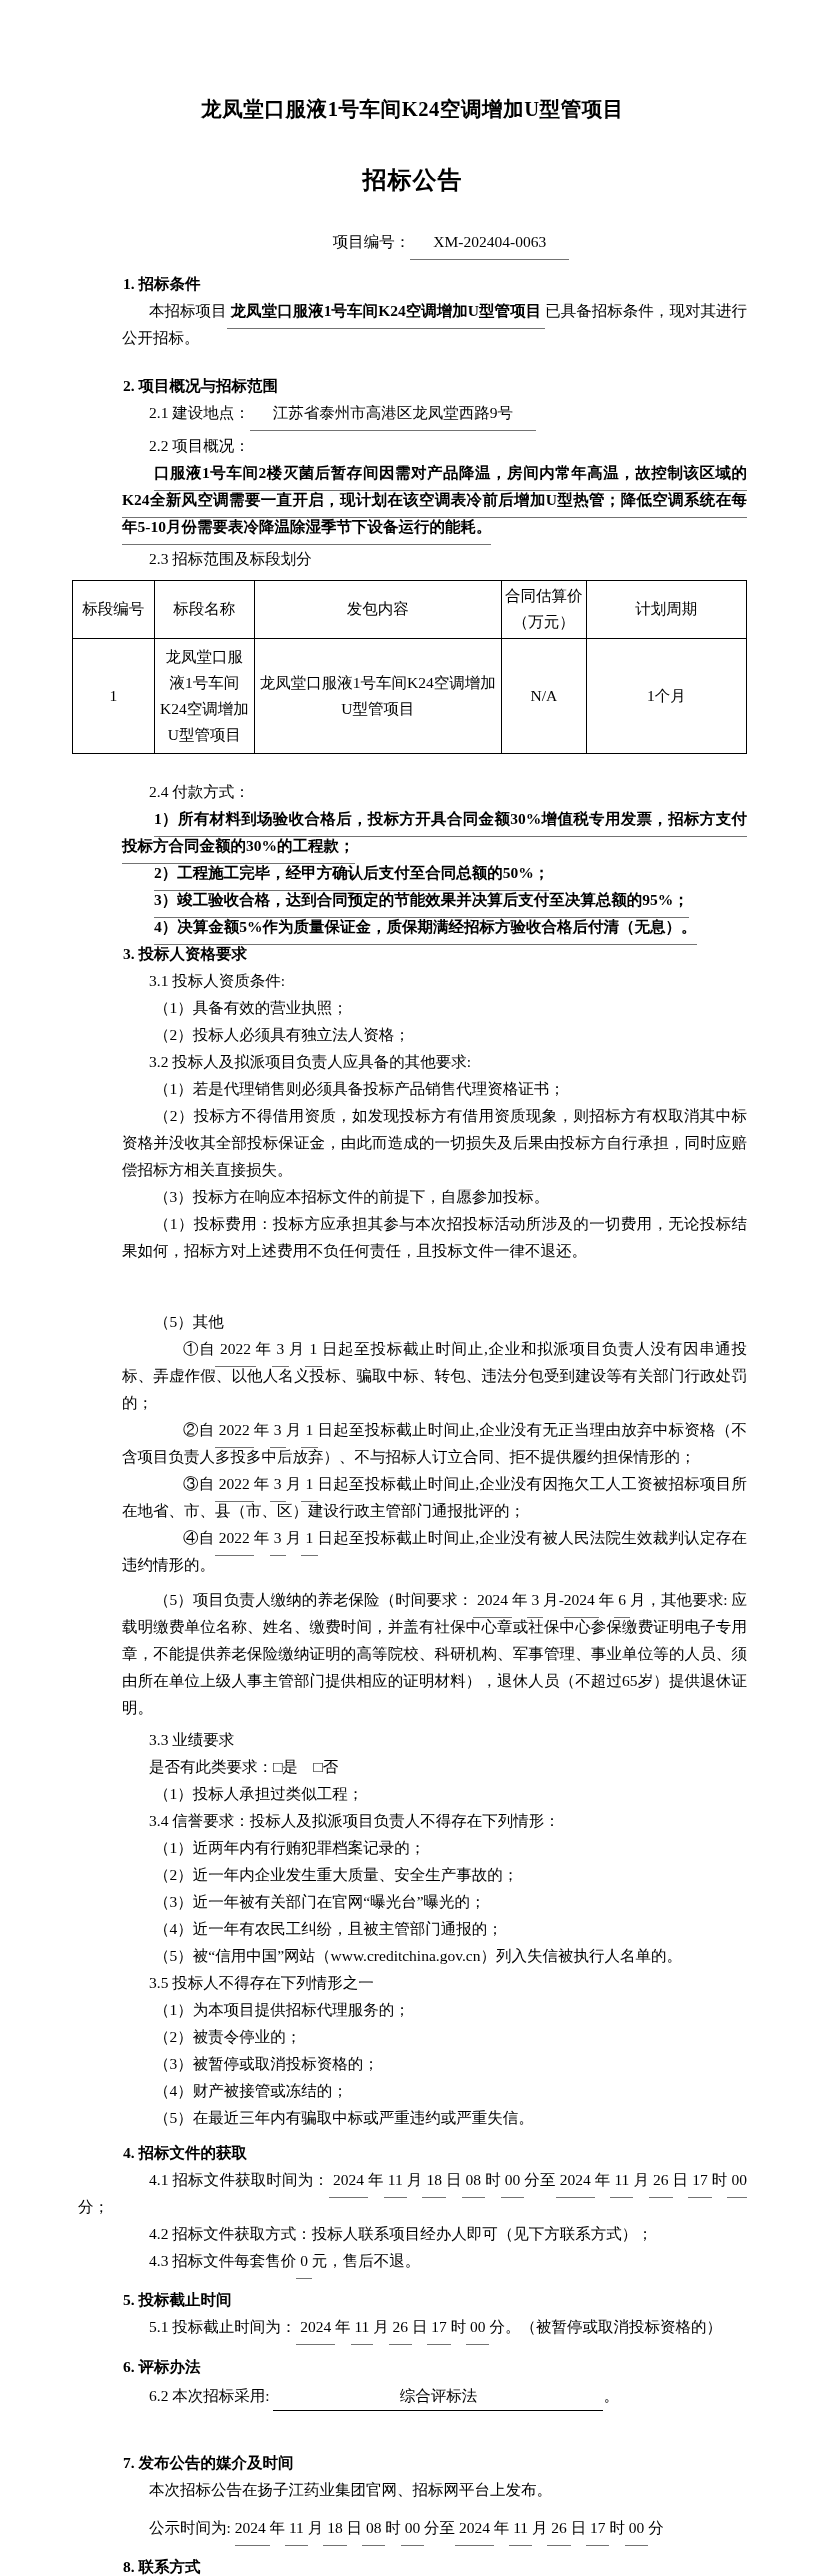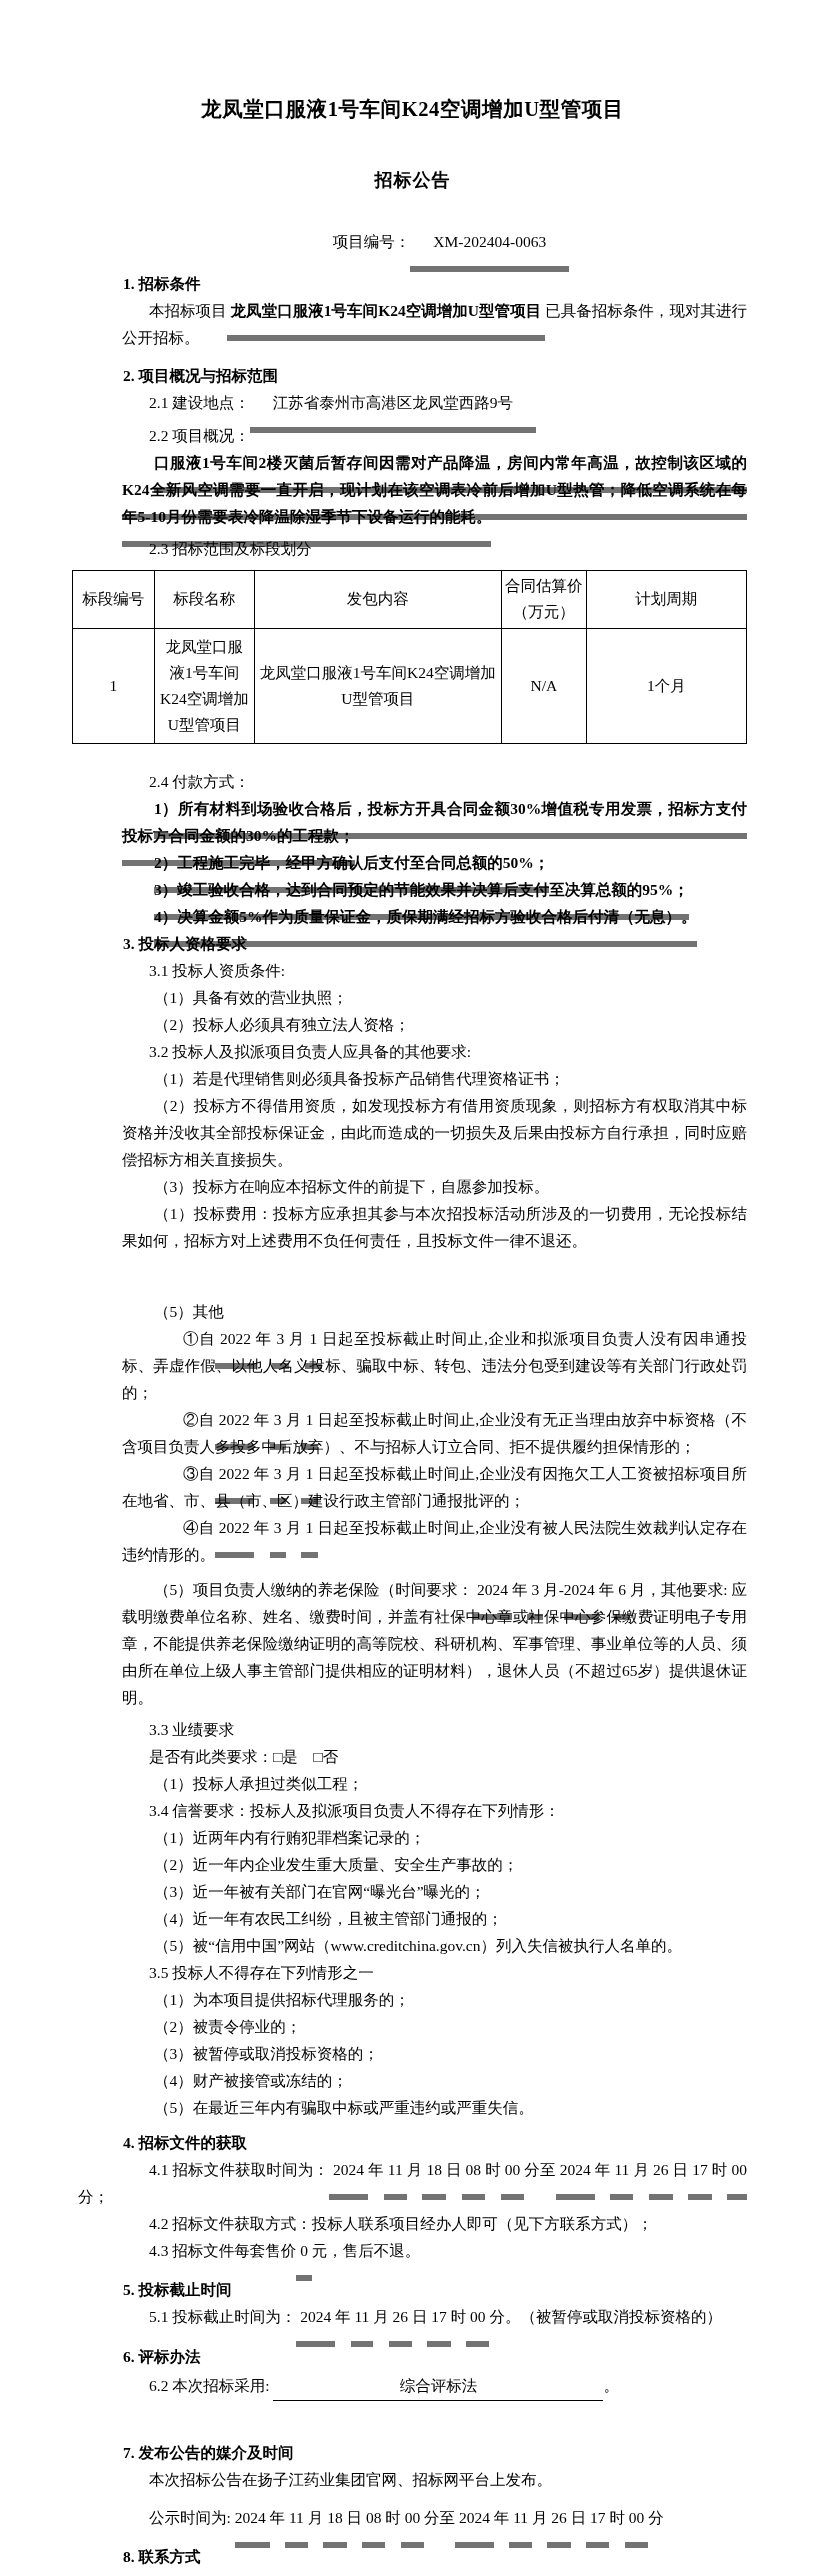--- a/index.html
+++ b/index.html
@@ -6,50 +6,50 @@
   body{
     width:818px;height:3005px;
     font-family:"Liberation Serif","DejaVu Serif",serif;
     font-size:15.5px;line-height:27px;color:#000;
     overflow:hidden;
   }
   .page{box-sizing:border-box;width:818px;height:3005px;padding:95px 71px 0 78px;}
   p{margin:0;}
   .center{text-align:center;}
   .title{font-size:20.6px;font-weight:bold;line-height:29px;letter-spacing:0.5px;}
-  .subtitle{font-size:18px;font-weight:bold;line-height:31px;letter-spacing:1px;}
+  .subtitle{font-size:24px;font-weight:bold;line-height:31px;letter-spacing:1px;}
   .h{font-weight:bold;margin-left:45px;}
   .ind1{margin-left:71px;}
   .ind2{margin-left:76px;}
   .hang{margin-left:44px;text-indent:32px;text-align:justify;}
   .hang1{margin-left:44px;text-indent:27px;text-align:justify;}
   .hang-c{margin-left:44px;text-indent:61px;text-align:justify;}
   .hang-w{margin-left:0;text-indent:71px;text-align:justify;}
-  .u{border-bottom:6px solid #737373;padding-bottom:16px;}
+  .u{border-bottom:1px solid #737373;padding-bottom:9px;}
   .b{font-weight:bold;}
   .pad{padding-left:23px;padding-right:23px;}
   .fill{display:inline-block;width:330px;text-align:center;border-bottom:1px solid #000;padding-bottom:1px;text-indent:0;}
   table{border-collapse:collapse;margin-top:7.2px;margin-left:-6.2px;width:675px;table-layout:fixed;}
   th,td{border:1px solid #000;font-weight:normal;text-align:center;vertical-align:middle;padding:2.1px 3.1px;line-height:26px;}
   thead th{height:53px;}
   tbody td{height:110px;}
 </style>
 </head>
 <body>
 
 <div class="page">
 
   <p class="center title">龙凤堂口服液1号车间K24空调增加U型管项目</p>
   <p class="center subtitle" style="margin-top:41px;">招标公告</p>
   <p class="center" style="margin-top:32px;padding-left:77px;"><span>项目编号：</span><span class="u pad">XM-202404-0063</span></p>
 
   <p class="h" style="margin-top:15px;">1.  招标条件</p>
   <p class="hang1"><span>本招标项目</span><span class="u b"> 龙凤堂口服液1号车间K24空调增加U型管项目 </span><span> 已具备招标条件，现对其进行公开招标。</span></p>
 
-  <p class="h" style="margin-top:11px;">2.  项目概况与招标范围</p>
+  <p class="h" style="margin-top:21px;">2.  项目概况与招标范围</p>
   <p class="ind1"><span>2.1 建设地点：</span><span class="u pad">江苏省泰州市高港区龙凤堂西路9号</span></p>
   <p class="ind1" style="margin-top:6.2px;">2.2 项目概况：</p>
   <p class="hang"><span class="u b">口服液1号车间2楼灭菌后暂存间因需对产品降温，房间内常年高温，故控制该区域的K24全新风空调需要一直开启，现计划在该空调表冷前后增加U型热管；降低空调系统在每年5-10月份需要表冷降温除湿季节下设备运行的能耗。</span></p>
   <p class="ind1" style="margin-top:5.2px;">2.3  招标范围及标段划分</p>
 
   <table>
     <colgroup>
       <col style="width:82px">
         <col style="width:100px">
         <col style="width:247px">

